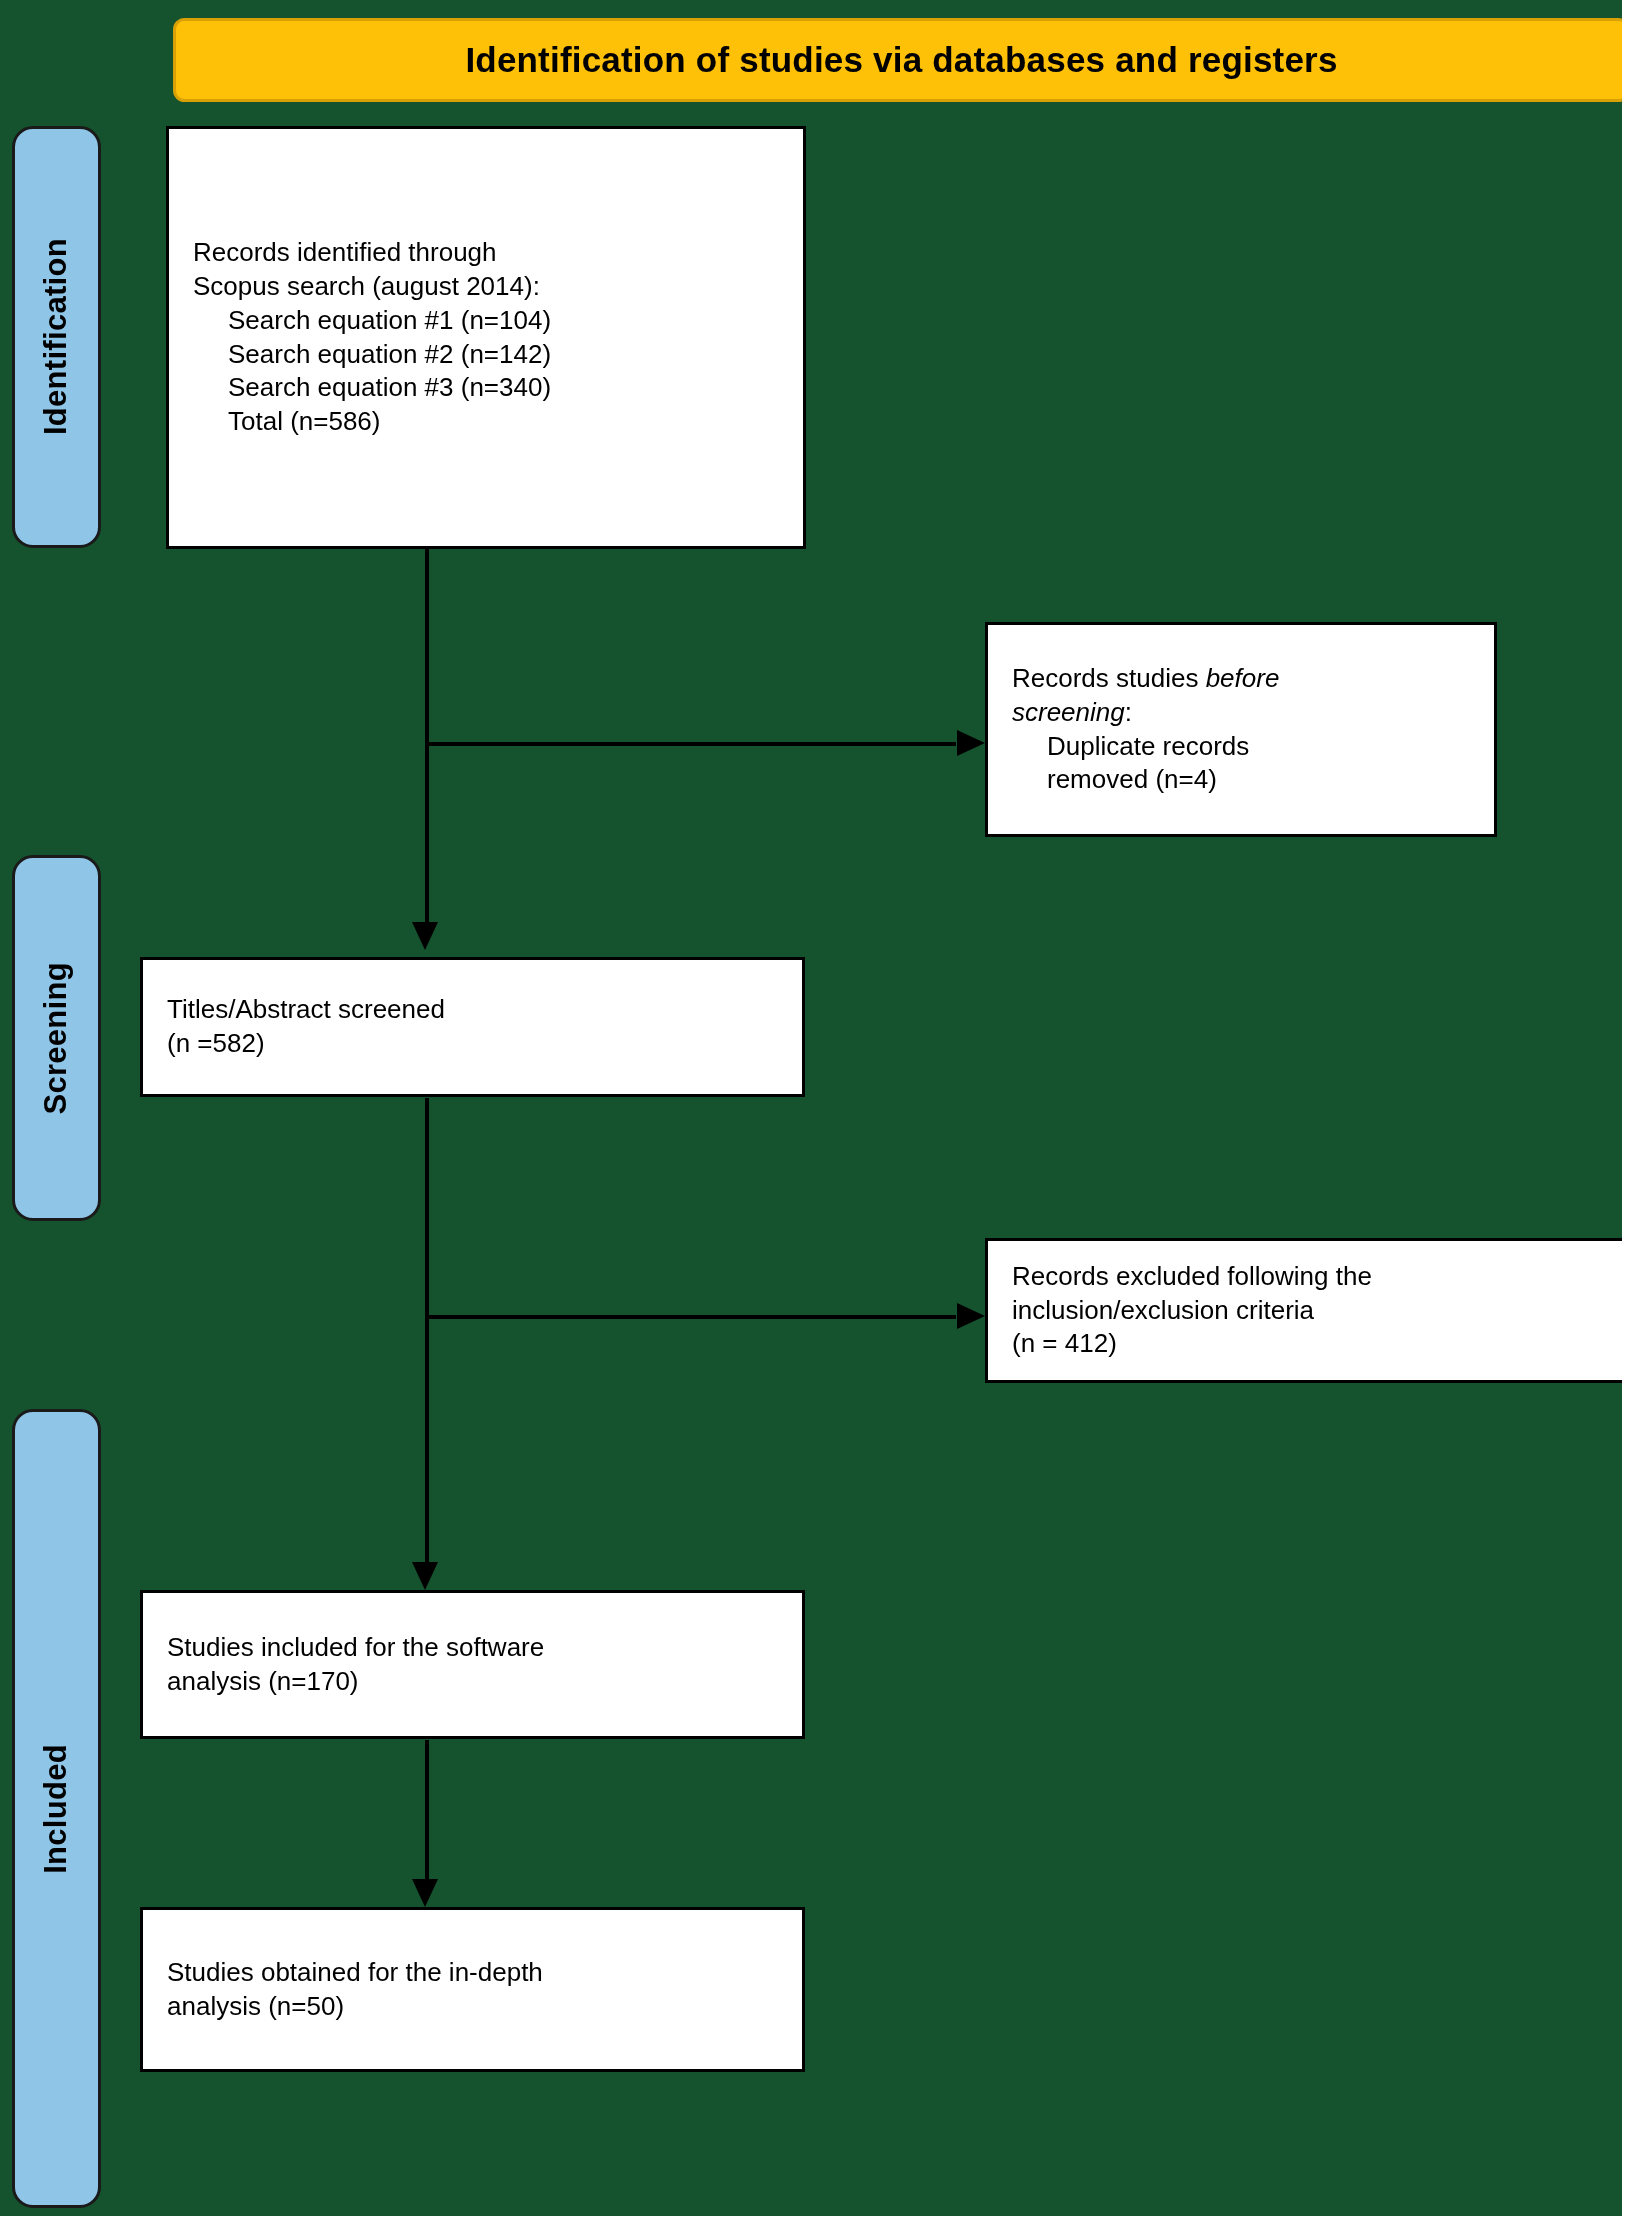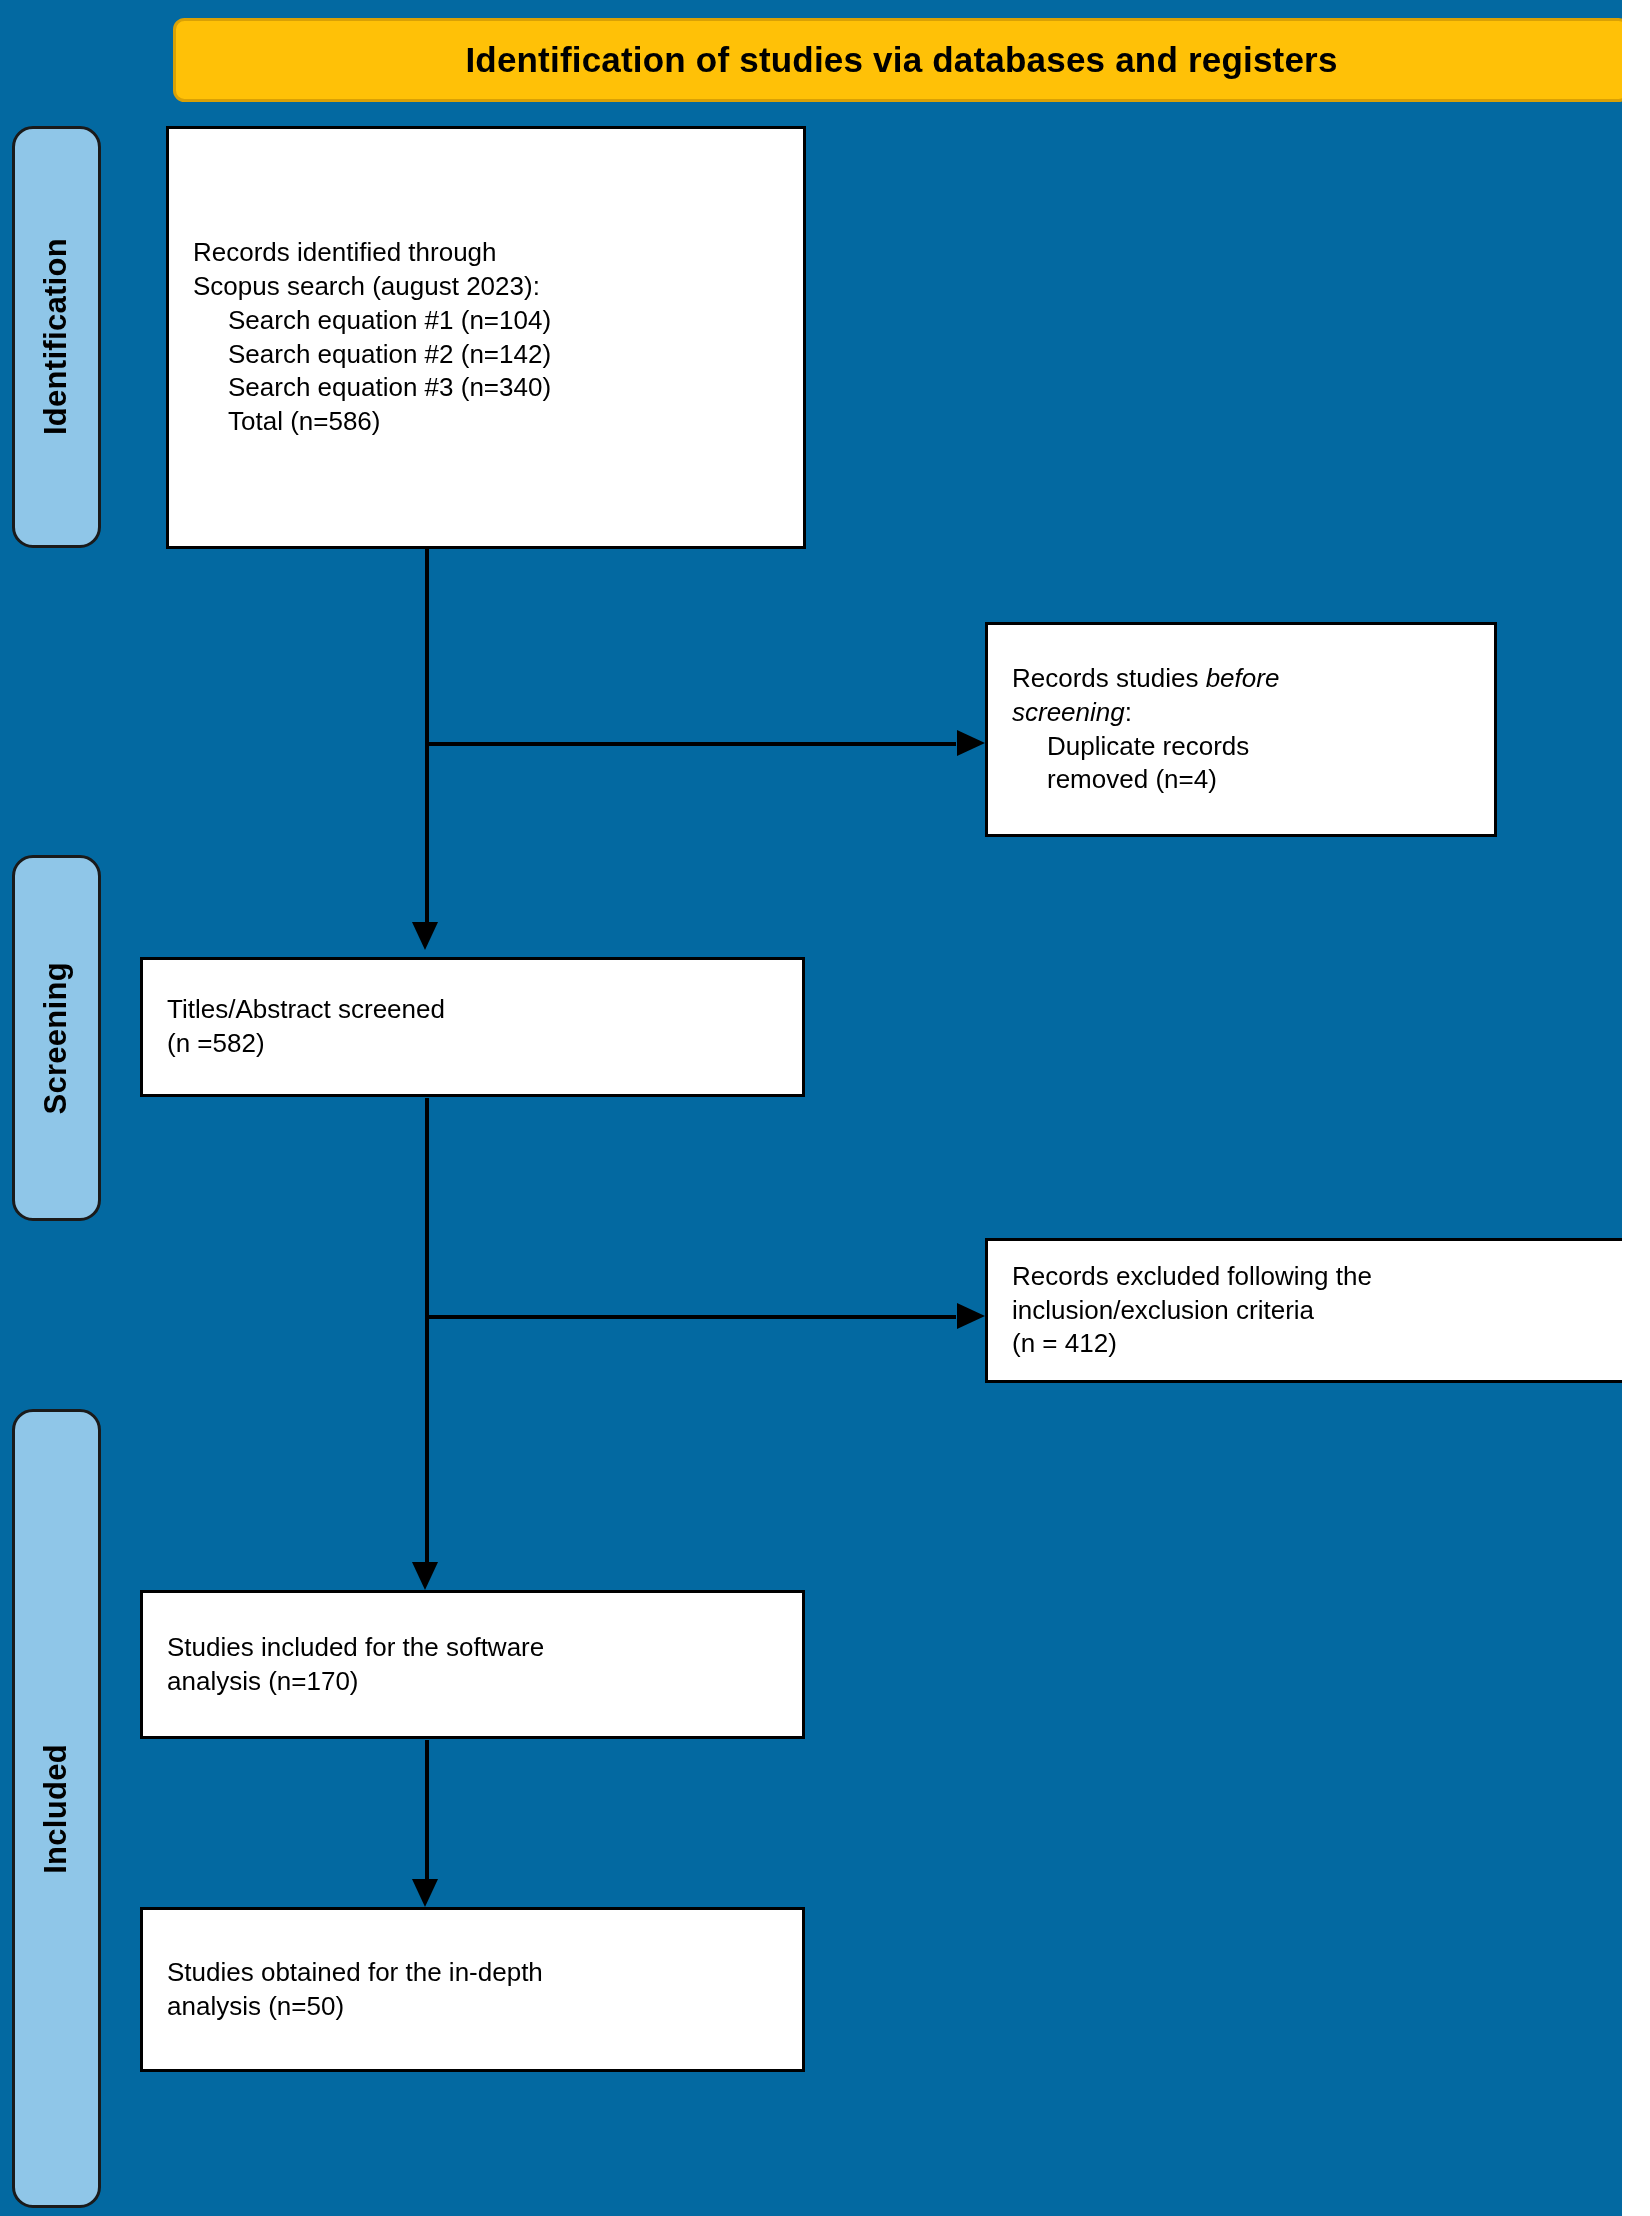--- a/index.html
+++ b/index.html
@@ -7,21 +7,21 @@
     padding: 0;
     background: #ffffff;
   }
   body {
     font-family: "Liberation Sans", sans-serif;
   }
   #page {
     position: relative;
     width: 1622px;
     height: 2216px;
-    background: #0369a1;
+    background: #14532d;
     overflow: hidden;
   }
 
   
   .header-banner {
     position: absolute;
     left: 173px;
     top: 18.3px;
     width: 1457px;
     height: 84px;
@@ -153,21 +153,21 @@
   </div>
   <div class="stage-tab" id="stage-screening">
     <span class="stage-tab-label">Screening</span>
   </div>
   <div class="stage-tab" id="stage-included">
     <span class="stage-tab-label">Included</span>
   </div>
 
   <div class="flow-box" id="box-records-identified">
     <div class="line">Records identified through</div>
-    <div class="line">Scopus search (august 2023):</div>
+    <div class="line">Scopus search (august 2014):</div>
     <div class="line indent">Search equation #1 (n=104)</div>
     <div class="line indent">Search equation #2 (n=142)</div>
     <div class="line indent">Search equation #3 (n=340)</div>
     <div class="line indent">Total (n=586)</div>
   </div>
 
   <div class="flow-box" id="box-records-removed">
     <div class="line"><span>Records studies </span><span class="ital">before</span></div>
     <div class="line"><span class="ital">screening</span><span>:</span></div>
     <div class="line indent">Duplicate records</div>

